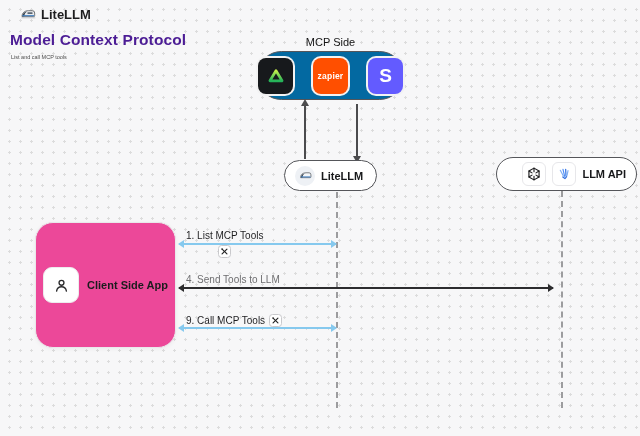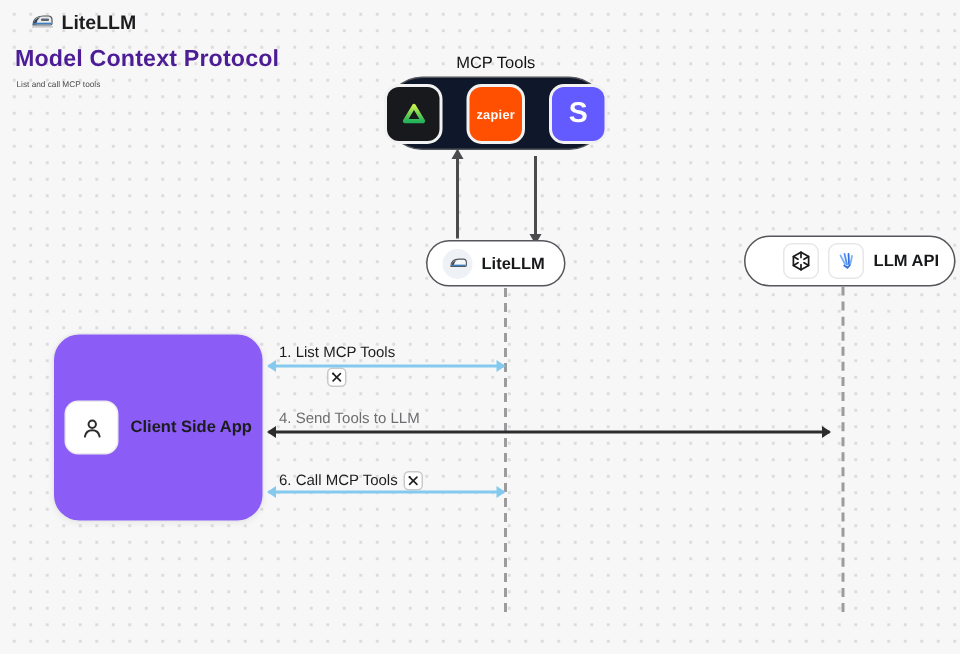--- a/index.html
+++ b/index.html
@@ -18,21 +18,21 @@
   
   .brand { left:20px; top:6px; display:flex; align-items:center; gap:5px; }
   .brand-text { font-size:13px; font-weight:700; color:#1d1d1f; }
   .title { left:10px; top:31px; font-size:15.5px; font-weight:700; letter-spacing:.1px; color:#4c1d95; }
   .subtitle { left:11px; top:54px; font-size:5.5px; color:#4c4c4c; }
 
   
   .mcp-label { left:257px; top:36px; width:147px; text-align:center; font-size:11px; font-weight:500; color:#141414; }
   .mcp-pill {
     left:257px; top:51px; width:147px; height:49px;
-    background:#0f172a; border:1.5px solid #55565a; border-radius:25px;
+    background:#0369a1; border:1.5px solid #55565a; border-radius:25px;
     display:flex; align-items:center; justify-content:center; gap:20px;
   }
   .tool-tile {
     width:36px; height:36px; border-radius:8px;
     display:flex; align-items:center; justify-content:center;
     box-shadow:0 0 0 2px #f2f2f2;
   }
   .tile-dark { background:#17191c; }
   .tile-zapier { background:#ff4f00; }
   .tile-stripe { background:#635bff; }
@@ -71,21 +71,21 @@
   }
 
   
   .lifeline { width:0; border-left:2px dashed #9c9c9e; }
   .lifeline-1 { left:336px; top:192px; height:216px; }
   .lifeline-2 { left:561px; top:191px; height:217px; }
 
   
   .client-box {
     left:35px; top:222px; width:141px; height:126px;
-    background:#8b5cf6; border:1px solid #e9e9eb; border-radius:18px;
+    background:#ec4899; border:1px solid #e9e9eb; border-radius:18px;
     box-shadow:0 1px 4px rgba(0,0,0,.05);
     display:flex; align-items:center; justify-content:center; gap:8px;
   }
   .client-avatar {
     width:36px; height:36px; border-radius:9px; background:#fff;
     border:1px solid #ececee;
     display:flex; align-items:center; justify-content:center; flex:0 0 auto;
   }
   .client-label { font-size:11px; font-weight:600; color:#1b1c1e; }
 
@@ -127,21 +127,21 @@
       <rect x="11" y="9.5" width="8" height="2.6" rx="1.1" fill="#5a6673"></rect>
       <rect x="3.6" y="13.7" width="17.6" height="1.6" fill="#3f7fc1"></rect>
       <rect x="2" y="17.2" width="21" height="1.3" rx="0.6" fill="#b9bcc0"></rect>
     </svg>
   </span>
   <span class="brand-text">LiteLLM</span>
 </div>
 <div class="abs title">Model Context Protocol</div>
 <div class="abs subtitle">List and call MCP tools</div>
 
-<div class="abs mcp-label">MCP Tools</div>
+<div class="abs mcp-label">MCP Side</div>
 <div class="abs mcp-pill">
   <div class="tool-tile tile-dark">
     <svg width="22" height="22" viewBox="0 0 24 24">
       <defs>
         <linearGradient id="triGrad" x1="0" y1="0" x2="0" y2="1">
           <stop offset="0" stop-color="#c6f04b"></stop>
           <stop offset="1" stop-color="#25b35a"></stop>
         </linearGradient>
       </defs>
       <path d="M12 6.2 L18.6 17.2 H5.4 Z" fill="none" stroke="url(#triGrad)" stroke-width="3" stroke-linejoin="round"></path>
@@ -212,21 +212,21 @@
   </span>
 </div>
 <div class="abs h-arrow h-blue" style="left:179px; top:243px; width:157px;"></div>
 
 <div class="abs step-label muted" style="left:186px; top:274px;">
   <span>4. Send Tools to LLM</span>
 </div>
 <div class="abs h-arrow h-dark" style="left:179px; top:287px; width:374px;"></div>
 
 <div class="abs step-label" style="left:186px; top:314px;">
-  <span>6. Call MCP Tools</span>
+  <span>9. Call MCP Tools</span>
   <span class="tool-badge">
     <svg width="9" height="9" viewBox="0 0 24 24" stroke="#222" stroke-width="3" stroke-linecap="round" fill="none">
       <path d="M5.5 5.5l13 13"></path>
         <path d="M18.5 5.5l-13 13"></path>
         <circle cx="5.5" cy="5.5" r="2" fill="#222" stroke="none"></circle>
     </svg>
   </span>
 </div>
 <div class="abs h-arrow h-blue" style="left:179px; top:327px; width:157px;"></div>
 

